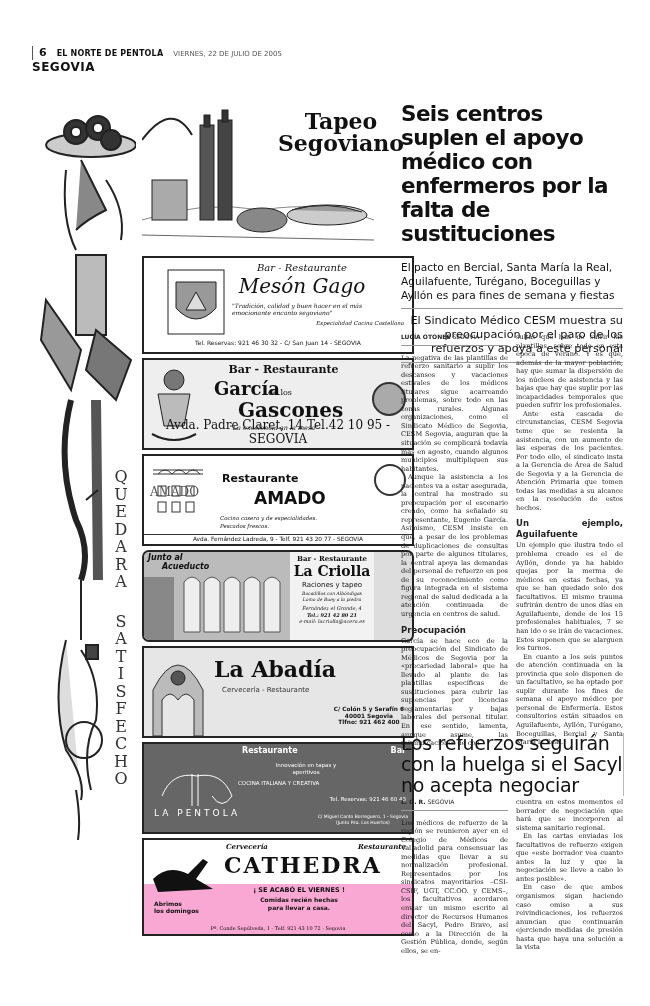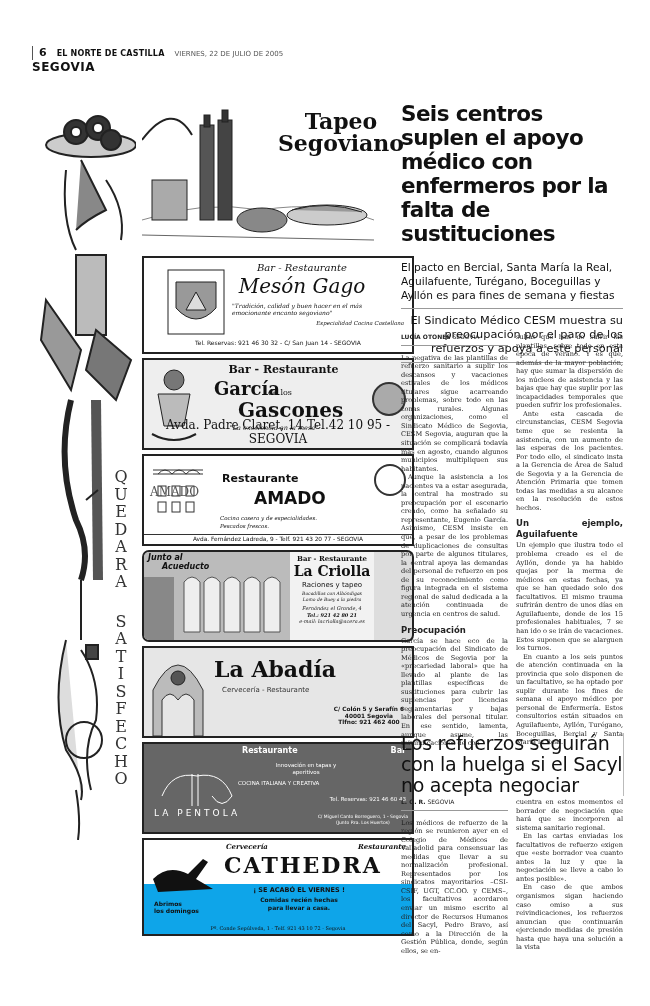--- a/index.html
+++ b/index.html
@@ -20,21 +20,21 @@
   .ads { position: absolute; left: 142px; top: 100px; width: 272px; }
   .ad { box-sizing: border-box; border: 2px solid #222; margin-bottom: 4px; position: relative; overflow: hidden; }
   .tapeo { height: 152px; border: none; }
   .tapeo-title { position: absolute; right: 10px; top: 10px; font-family: "DejaVu Serif", serif; font-weight: bold; font-size: 22px; line-height: 22px; text-align: center; color: #111; }
   .gago { height: 98px; background: #fff; }
   .gascones { height: 92px; background: #eee; }
   .amado { height: 92px; background: #fff; }
   .criolla { height: 92px; background: #ddd; border-radius: 7px; }
   .abadia { height: 92px; background: #e6e6e6; }
   .pentola { height: 92px; background: #666; color: #fff; }
-  .cathedra { height: 98px; background: #0ea5e9; }
+  .cathedra { height: 98px; background: #f9a8d4; }
 
   .ad-small { font-family: "DejaVu Sans", sans-serif; font-size: 6.5px; }
   .script { font-family: "DejaVu Serif", serif; font-style: italic; }
   .center { text-align: center; }
 
   
   .art { position: absolute; left: 401px; top: 102px; width: 222px; }
   .headline { font-family: "DejaVu Sans", sans-serif; font-weight: bold; font-size: 21.5px; line-height: 24px; letter-spacing: -0.6px; margin: 0; }
   .deck1 { font-family: "DejaVu Sans", sans-serif; font-size: 10.6px; line-height: 14px; margin-top: 14px; padding-bottom: 6px; border-bottom: 1px solid #999; }
   .deck2 { font-family: "DejaVu Sans", sans-serif; font-size: 11.3px; line-height: 14px; margin-top: 5px; padding-bottom: 6px; border-bottom: 1px solid #999; text-align: right; }
@@ -48,21 +48,21 @@
 
   .art2 { position: absolute; left: 401px; top: 733px; width: 222px; border-right: 1px solid #bbb; }
   .headline2 { font-family: "DejaVu Sans", sans-serif; font-size: 19px; line-height: 21px; letter-spacing: -0.3px; margin: 0; font-weight: normal; }
   .cols2 { position: absolute; left: 401px; top: 798px; width: 222px; display: flex; gap: 8px; }
 </style>
 </head>
 <body>
 
 <div class="masthead">
   <span class="page-num">6</span>
-  <span class="paper-name">EL NORTE DE CASTILLA</span>
+  <span class="paper-name">EL NORTE DE PENTOLA</span>
   <span class="date">VIERNES, 22 DE JULIO DE 2005</span>
 </div>
 <div class="section">SEGOVIA</div>
 
 <div class="illus">
   <svg width="100" height="740" viewBox="0 0 100 740">
     <g stroke="#222" fill="none" stroke-width="2">
       <ellipse cx="55" cy="45" rx="45" ry="12" fill="#ccc"></ellipse>
       <circle cx="40" cy="32" r="12" fill="#333"></circle>
       <circle cx="62" cy="28" r="12" fill="#333"></circle>

